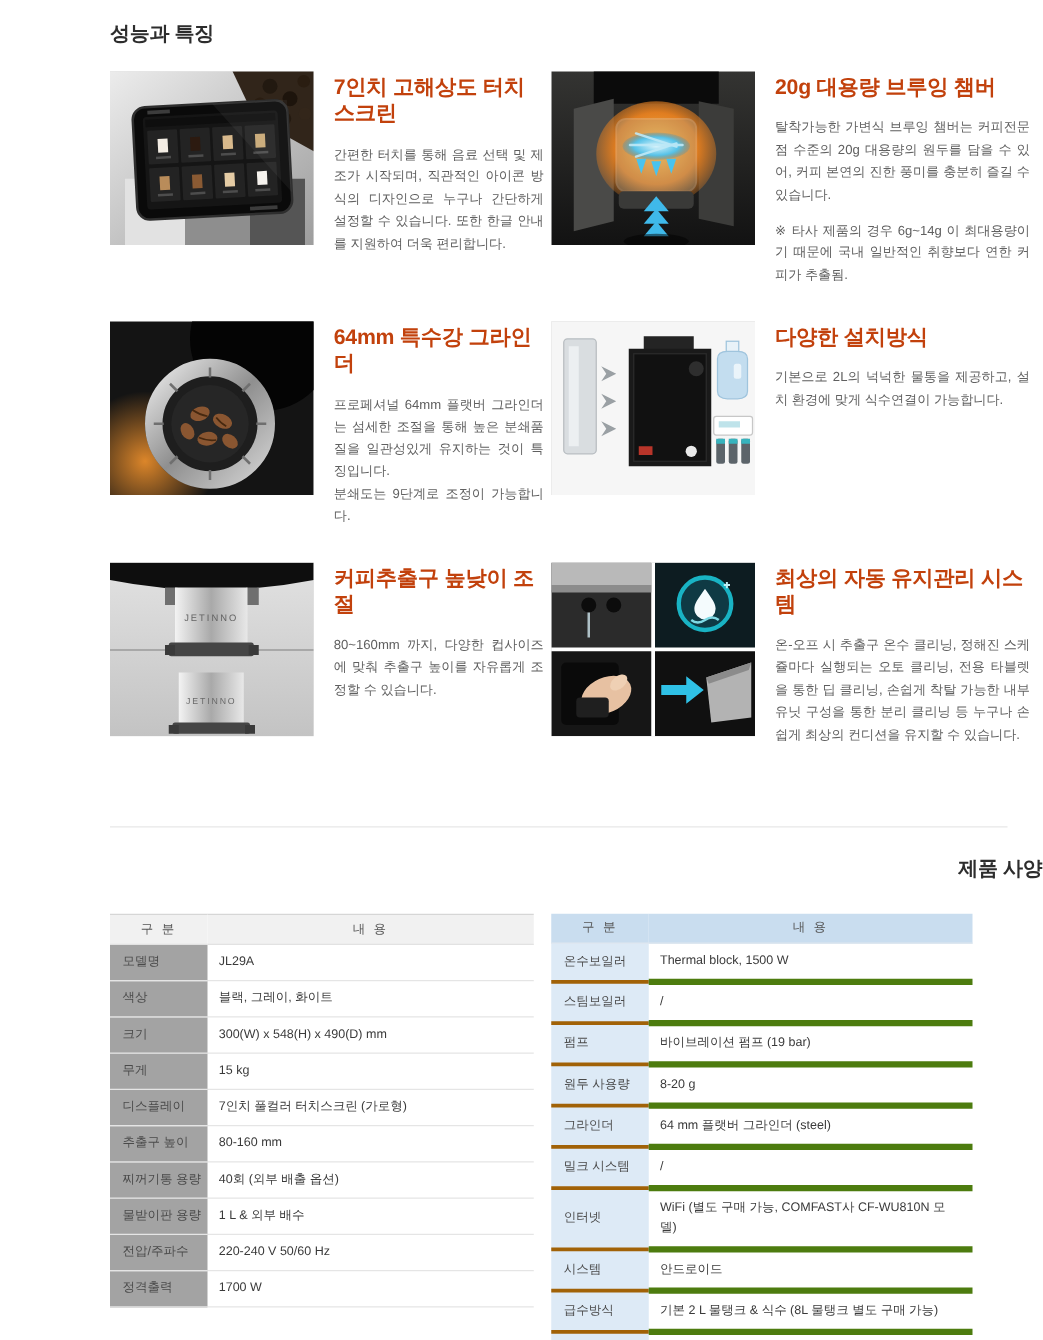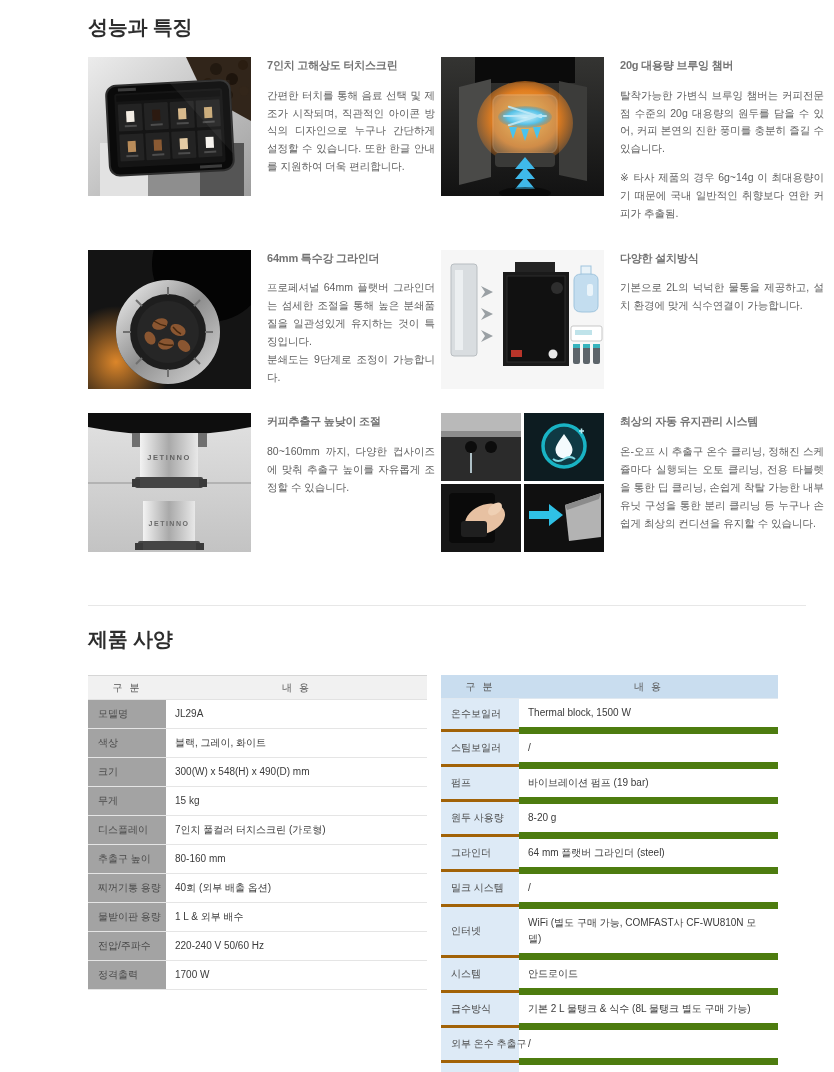--- a/index.html
+++ b/index.html
@@ -6,50 +6,49 @@
   body{
     width:834px;height:1072px;overflow:hidden;position:relative;
     font-family:"Liberation Sans","DejaVu Sans",sans-serif;
     -webkit-font-smoothing:antialiased;
   }
   .page{width:834px;}
 
   
   .features-section{padding:18px 0 0 88px;}
   .section-title{
-    font-size:20px;font-weight:700;color:#2d2d2d;margin:0 0 20px 0;line-height:19px;
+    font-size:16px;font-weight:700;color:#2d2d2d;margin:0 0 20px 0;line-height:19px;
     letter-spacing:-0.2px;
   }
   .feature-grid{
     display:grid;grid-template-columns:349px 385px;column-gap:4px;row-gap:16px;
   }
   .feature-card{display:flex;align-items:flex-start;}
   .f-image{
     width:163px;height:139px;flex:0 0 163px;margin-right:16px;overflow:hidden;
     background:#ddd;
-    font-weight:bold;
   }
   .f-image svg{display:block;}
   .f-body{flex:1;min-width:0;padding-right:2px;}
   .f-title{
-    font-size:11px;font-weight:700;color:#737373;margin:2px 0 14px 0;line-height:1.25;
+    font-size:17px;font-weight:700;color:#c2410c;margin:2px 0 14px 0;line-height:1.25;
     letter-spacing:-0.2px;
   }
   .f-para{
     font-size:10.5px;line-height:1.7;color:#606060;margin:0 0 11px 0;
     text-align:justify;word-break:break-all;white-space:pre-line;
   }
 
   .section-divider{
     border:none;border-top:1px solid #e7e7e7;height:0;
     margin:53px 28px 0 88px;
   }
 
   .specs-section{padding:24px 0 0 88px;}
-  .specs-section .section-title{margin-bottom:26px;}
+  .specs-section .section-title{margin-bottom:26px;text-align:right;}
   .tables-row{display:flex;align-items:flex-start;column-gap:14px;}
 
   
   table.spec{
     border-collapse:collapse;table-layout:fixed;
     font-size:10px;color:#3c3c3c;
   }
   table.spec th{
     font-weight:400;color:#555;text-align:center;
     padding:6px 19px;letter-spacing:2px;line-height:11px;
@@ -58,21 +57,21 @@
   table.spec td.lbl{color:#4a4a4a;font-weight:400;white-space:nowrap;padding-left:10px;}
   table.spec td.val{color:#3a3a3a;font-weight:400;white-space:pre-line;line-height:1.6;}
 
   table.spec-left{width:339px;border-top:1px solid #d6d6d6;}
   table.spec-left th{background:#f1f1f1;border-bottom:1px solid #e2e2e2;}
   table.spec-left td{border-bottom:1px solid #e5e5e5;}
   table.spec-left td.lbl{background:#a3a3a3;}
 
   table.spec-right{width:337px;}
   table.spec-right th{background:#c9ddef;border-bottom:1px solid #e0e8f0;}
-  table.spec-right td{border-bottom:7px solid #4d7c0f;}
+  table.spec-right td{border-bottom:5px solid #4d7c0f;}
   table.spec-right td.lbl{background:#ddeaf6;border-bottom:3px solid #a16207;}
   table.spec col.c1{width:78px;}
 </style>
 </head>
 <body>
 
 <div class="page">
 
   <section class="features-section">
     <h2 class="section-title">성능과 특징</h2>

